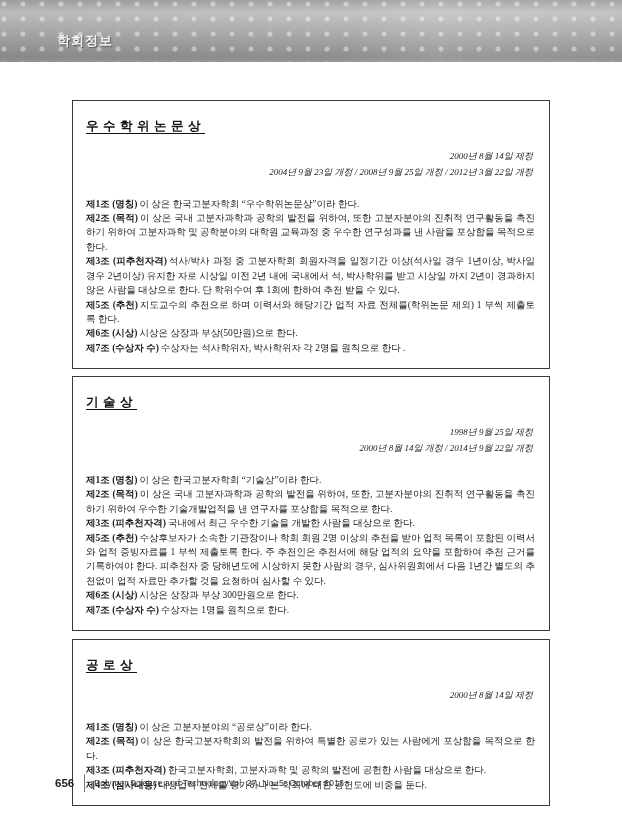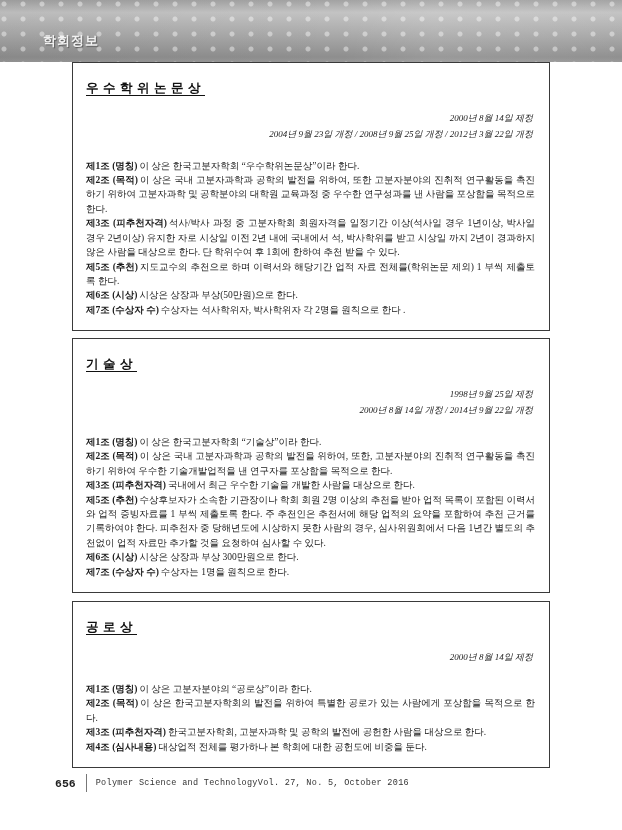--- a/index.html
+++ b/index.html
@@ -18,40 +18,40 @@
     top: 0; left: 0;
     width: 622px; height: 62px;
     background-image:
       radial-gradient(circle at 4px 4px, rgba(255,255,255,0.42) 2px, rgba(255,255,255,0) 3px),
       linear-gradient(90deg, rgba(0,0,0,0.04) 0%, rgba(0,0,0,0) 55%, rgba(255,255,255,0.10) 70%, rgba(255,255,255,0.02) 100%),
       linear-gradient(180deg, #a2a2a2 0%, #c3c3c3 20%, #aaaaaa 55%, #8e8e8e 92%, #979797 100%);
     background-size: 19px 15px, 100% 100%, 100% 100%;
   }
   .header-title {
     position: absolute;
-    left: 43px; top: 32px;
+    left: 57px; top: 32px;
     font-family: "Liberation Sans", sans-serif;
     font-size: 13px;
     font-weight: bold;
     color: #f2f2f2;
     letter-spacing: 1px;
     text-shadow: 1px 1px 1px rgba(70,70,70,0.75);
   }
   
   .content {
     position: absolute;
     top: 62px; left: 72px;
     width: 478px;
   }
   .section-box {
     border: 1px solid #3a3a3a;
     background: #ffffff;
     padding: 15px 14px 13px 13px;
   }
-  .box-1 { }
+  .box-1 { margin-top: 38px; }
   .box-2 { margin-top: 7px; }
   .box-3 { margin-top: 8px; }
   .section-title {
     display: inline-block;
     font-size: 12.5px;
     font-weight: bold;
     letter-spacing: 4.5px;
     text-decoration: underline;
     text-underline-offset: 3px;
     color: #111111;
@@ -76,21 +76,21 @@
   .article-label {
     font-weight: bold;
     margin-right: 2px;
   }
   
   .footer {
     position: absolute;
     left: 55px; top: 774px;
     display: flex;
     align-items: center;
-    font-family: Liberation Mono, monospace;
+    font-family: Liberation Sans, sans-serif;
   }
   .footer-page {
     font-size: 11.5px;
     font-weight: bold;
     color: #222222;
   }
   .footer-sep {
     width: 1px;
     height: 18px;
     background: #777777;

